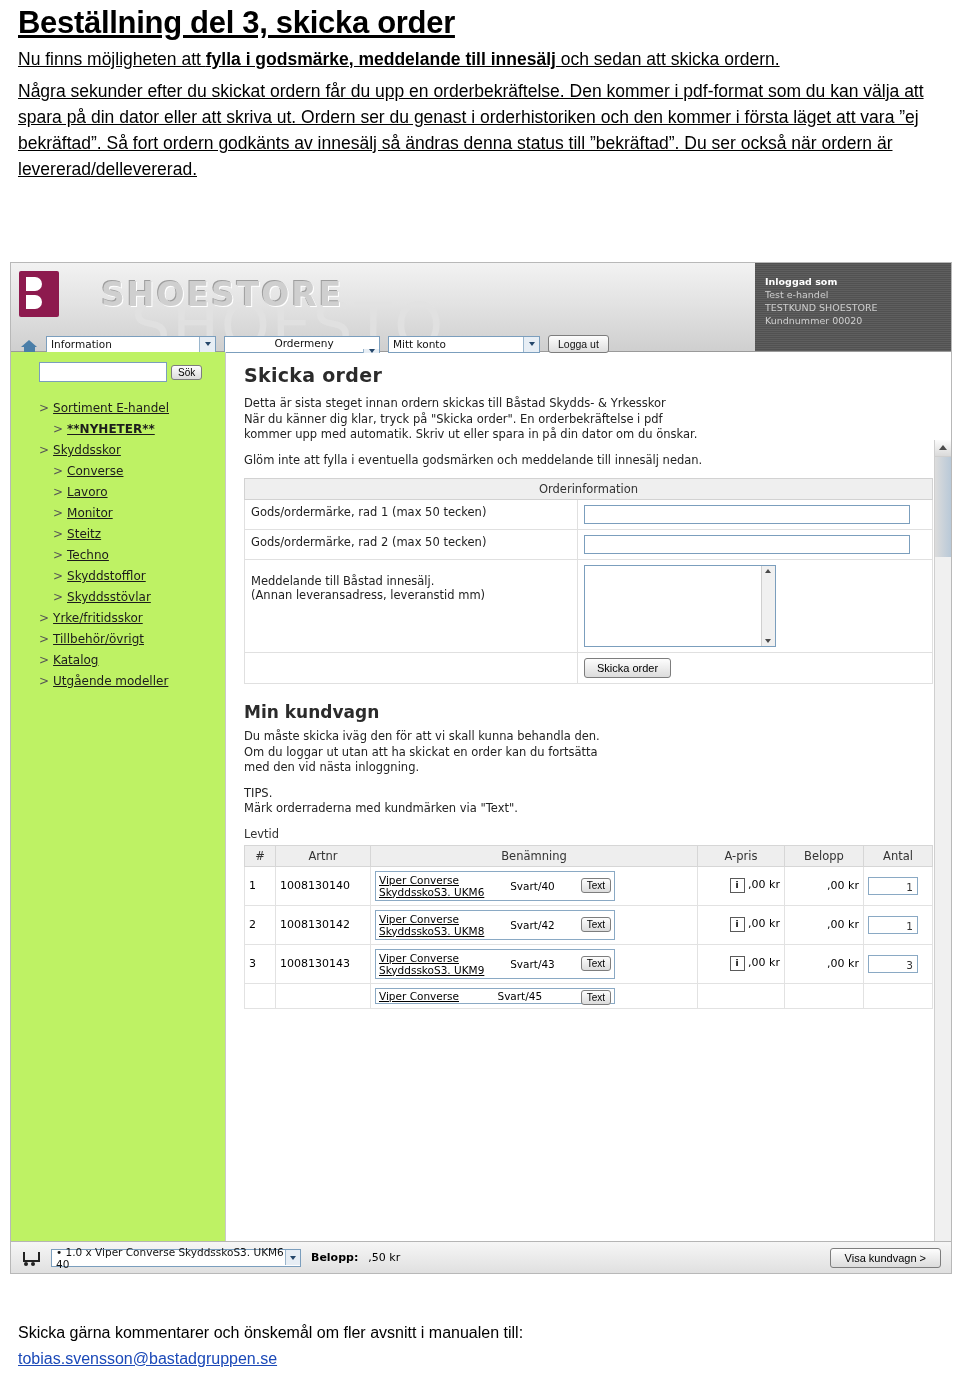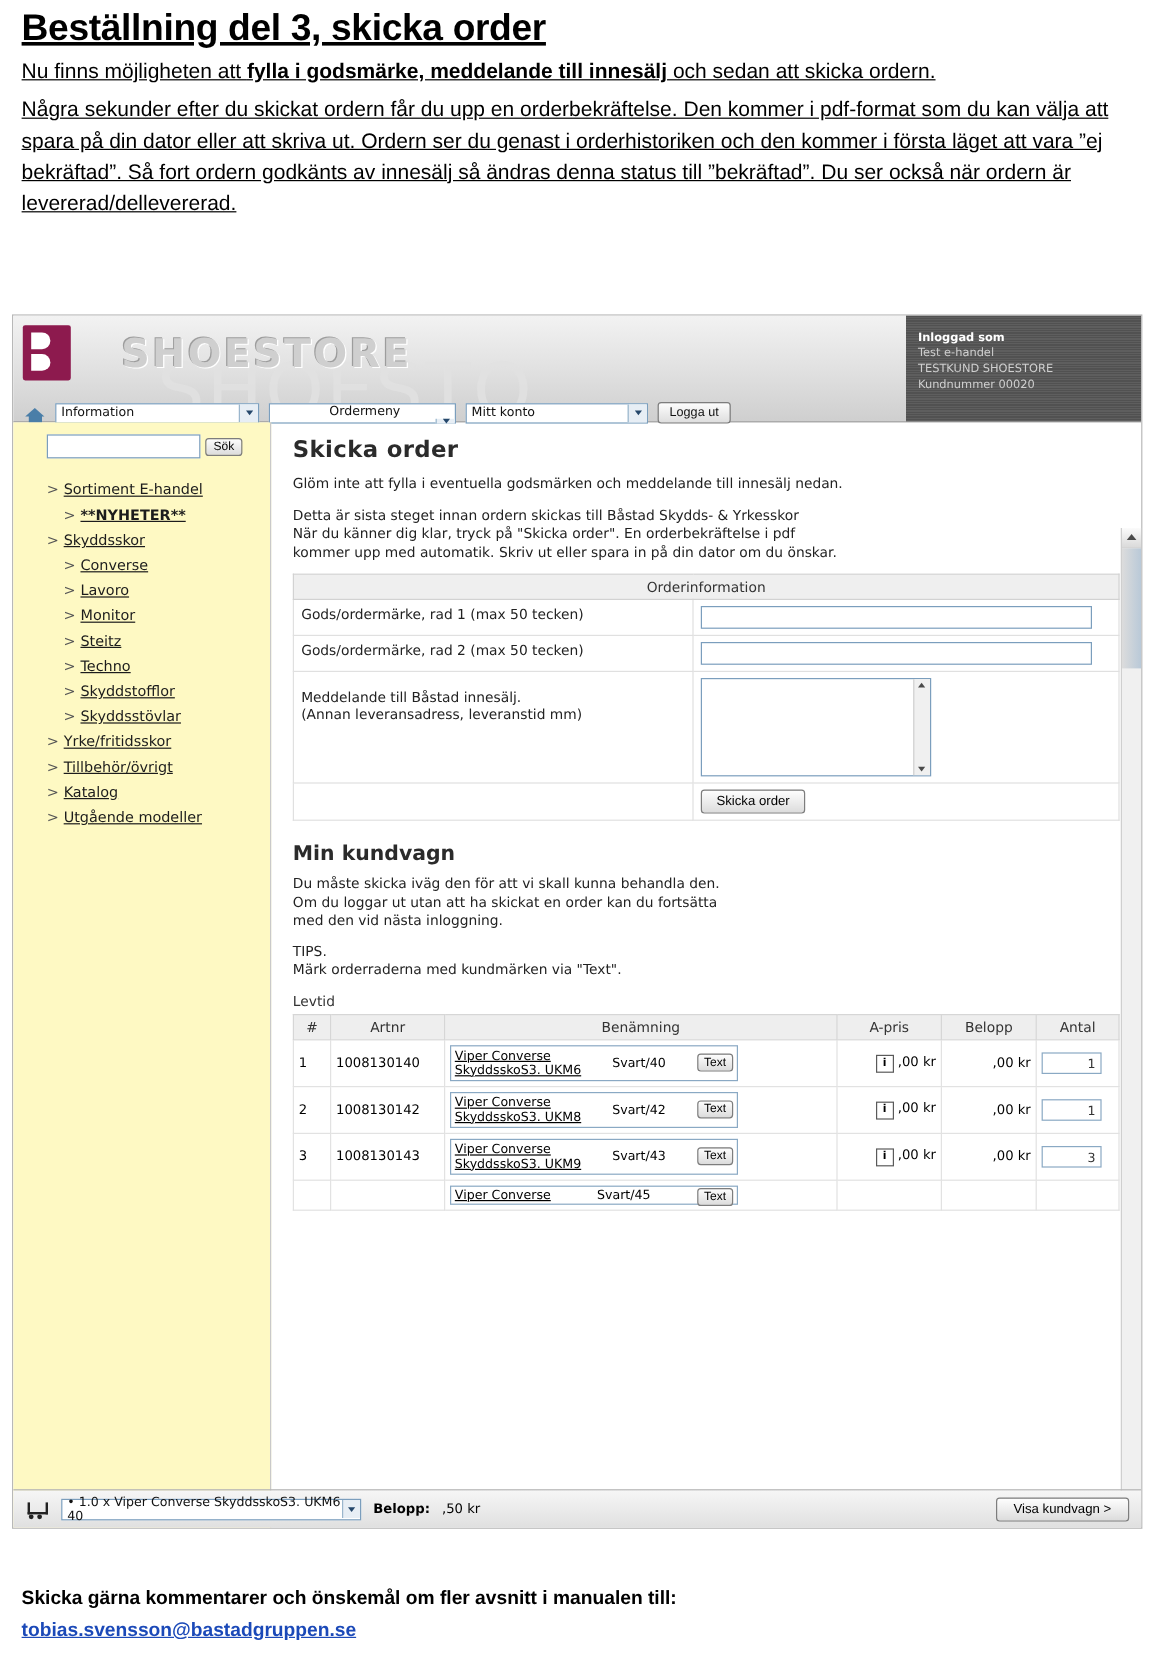--- a/index.html
+++ b/index.html
@@ -100,21 +100,21 @@
   .btn{
     border:1px solid #7d7d7d;border-radius:3px;
     background:linear-gradient(180deg,#fdfdfd,#dedede);
     font-size:10.5px;padding:2px 9px;color:#111;
   }
 
   
   .shot-body{position:relative;height:921px;display:flex;}
   .sidebar{
     width:215px;border-right:1px solid #c9c9c9;box-sizing:border-box;
-    padding:10px 8px 0 28px;background:#fef9c3;
+    padding:10px 8px 0 28px;background:#bef264;
   }
   .searchrow{display:flex;gap:4px;align-items:center;margin-bottom:16px;}
   .search-input{
     width:122px;height:16px;border:1px solid #7b9ebd;background:#fff;
   }
   .sok-btn{
     border:1px solid #7d7d7d;border-radius:3px;font-size:10px;padding:1px 6px;
     background:linear-gradient(180deg,#fdfdfd,#dcdcdc);
   }
   .navlist{list-style:none;margin:0;padding:0;font-size:12px;line-height:21px;}
@@ -233,21 +233,21 @@
     content:"";position:absolute;left:3px;bottom:0;width:4px;height:4px;
     border-radius:50%;background:#222;box-shadow:7px 0 0 #222;
   }
   .visa-btn{
     border:1px solid #7d7d7d;border-radius:3px;font-size:11px;padding:3px 14px;
     background:linear-gradient(180deg,#fdfdfd,#dcdcdc);margin-left:auto;
   }
 
   
   .footer{
-    position:absolute;left:18px;top:1320px;width:920px;font-size:16px;line-height:26px;font-weight:bold;
+    position:absolute;left:18px;top:1320px;width:920px;font-size:16px;line-height:26px;
   }
   .footer a{color:#1b49b8;text-decoration:underline;}
   u{text-decoration:underline;}
 </style>
 </head>
 <body>
 
 <div class="page">
 
   <div class="intro">
@@ -310,26 +310,26 @@
           <li><span class="bullet">&gt;</span><a>Yrke/fritidsskor</a></li>
           <li><span class="bullet">&gt;</span><a>Tillbehör/övrigt</a></li>
           <li><span class="bullet">&gt;</span><a>Katalog</a></li>
           <li><span class="bullet">&gt;</span><a>Utgående modeller</a></li>
         </ul>
       </div>
 
       <div class="content">
         <div class="h2">Skicka order</div>
 
-        <div class="para">Glöm inte att fylla i eventuella godsmärken och meddelande till innesälj nedan.</div>
         <div class="para">
           <div>Detta är sista steget innan ordern skickas till Båstad Skydds- &amp; Yrkesskor</div>
           <div>När du känner dig klar, tryck på "Skicka order". En orderbekräftelse i pdf</div>
           <div>kommer upp med automatik. Skriv ut eller spara in på din dator om du önskar.</div>
         </div>
+        <div class="para">Glöm inte att fylla i eventuella godsmärken och meddelande till innesälj nedan.</div>
 
         <table class="orderinfo-table">
           <tbody>
               <tr>
             <th colspan="2">Orderinformation</th>
           </tr>
           <tr>
             <td class="td-label">Gods/ordermärke, rad 1 (max 50 tecken)</td>
             <td>
               <input class="tin" type="text" value="" style="">

